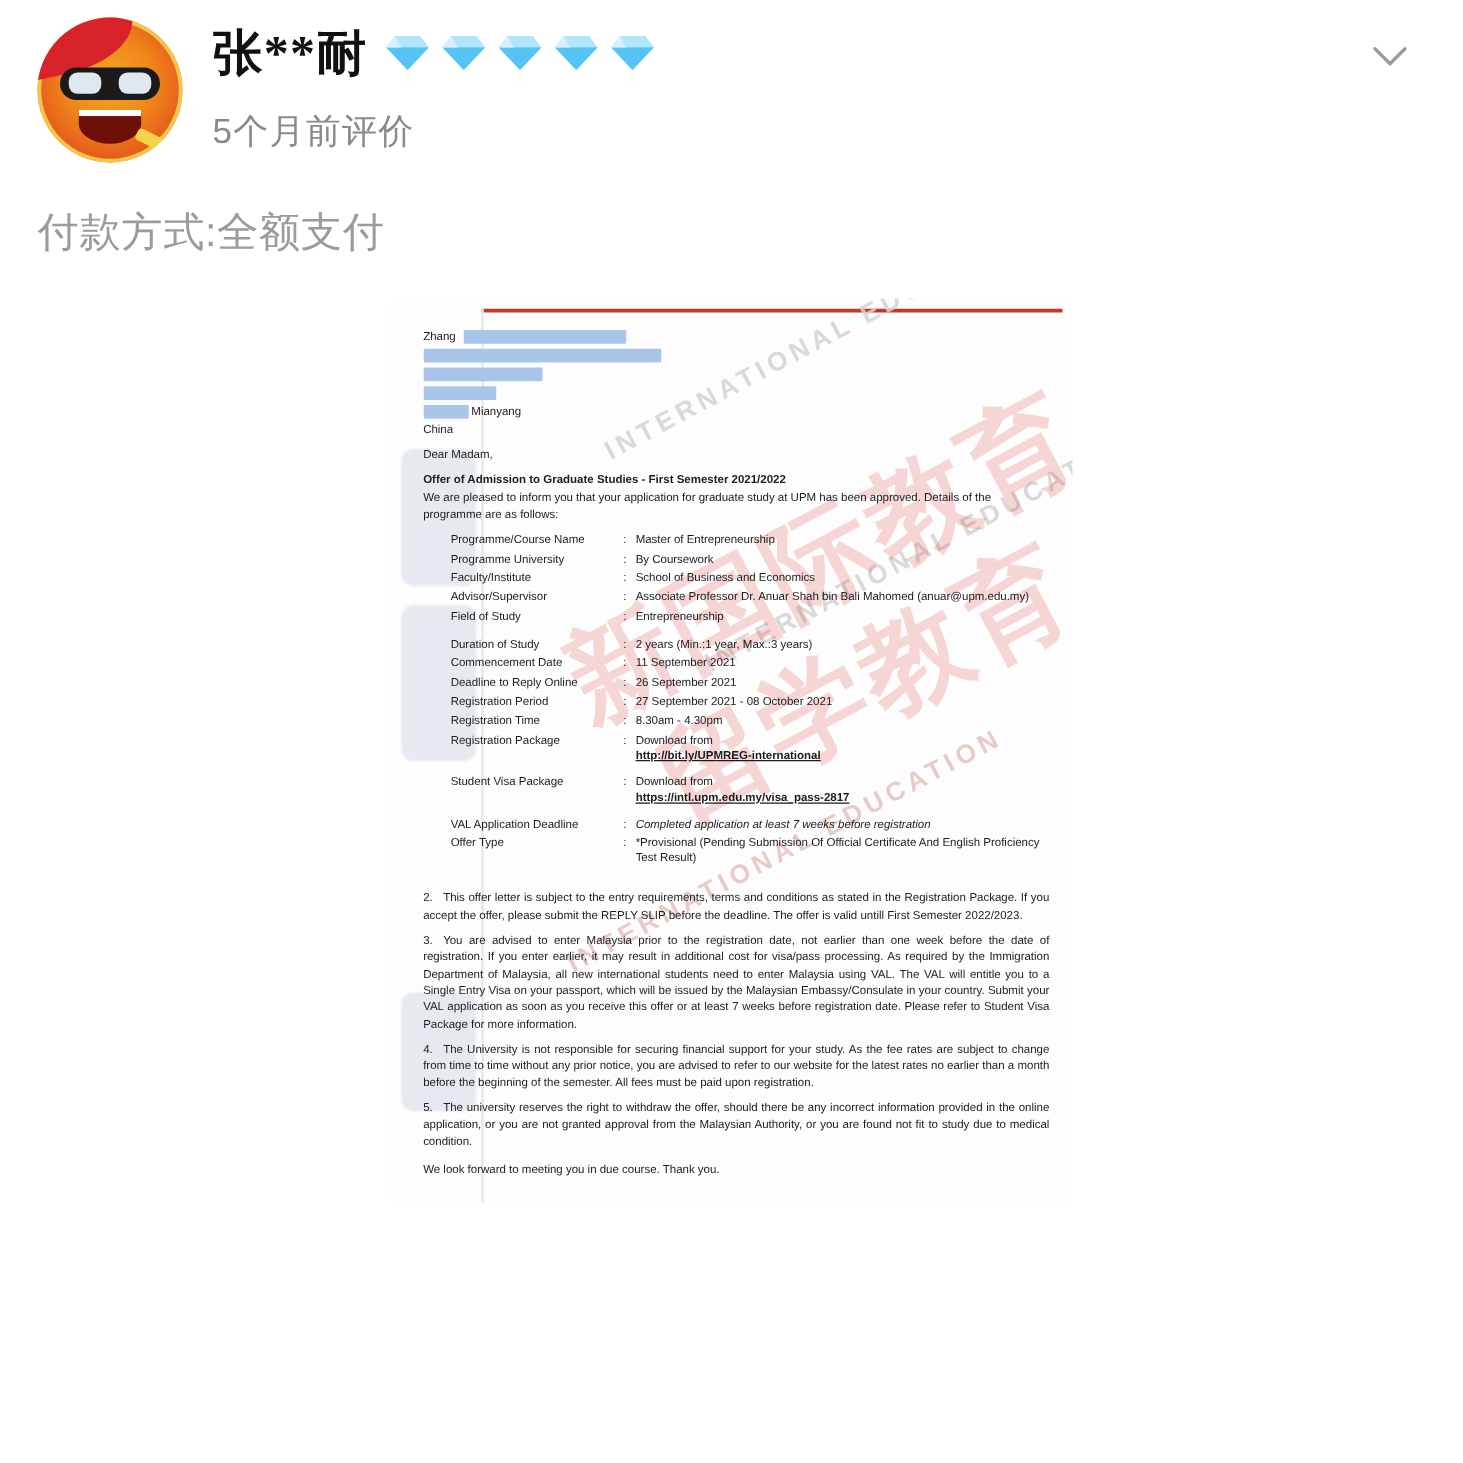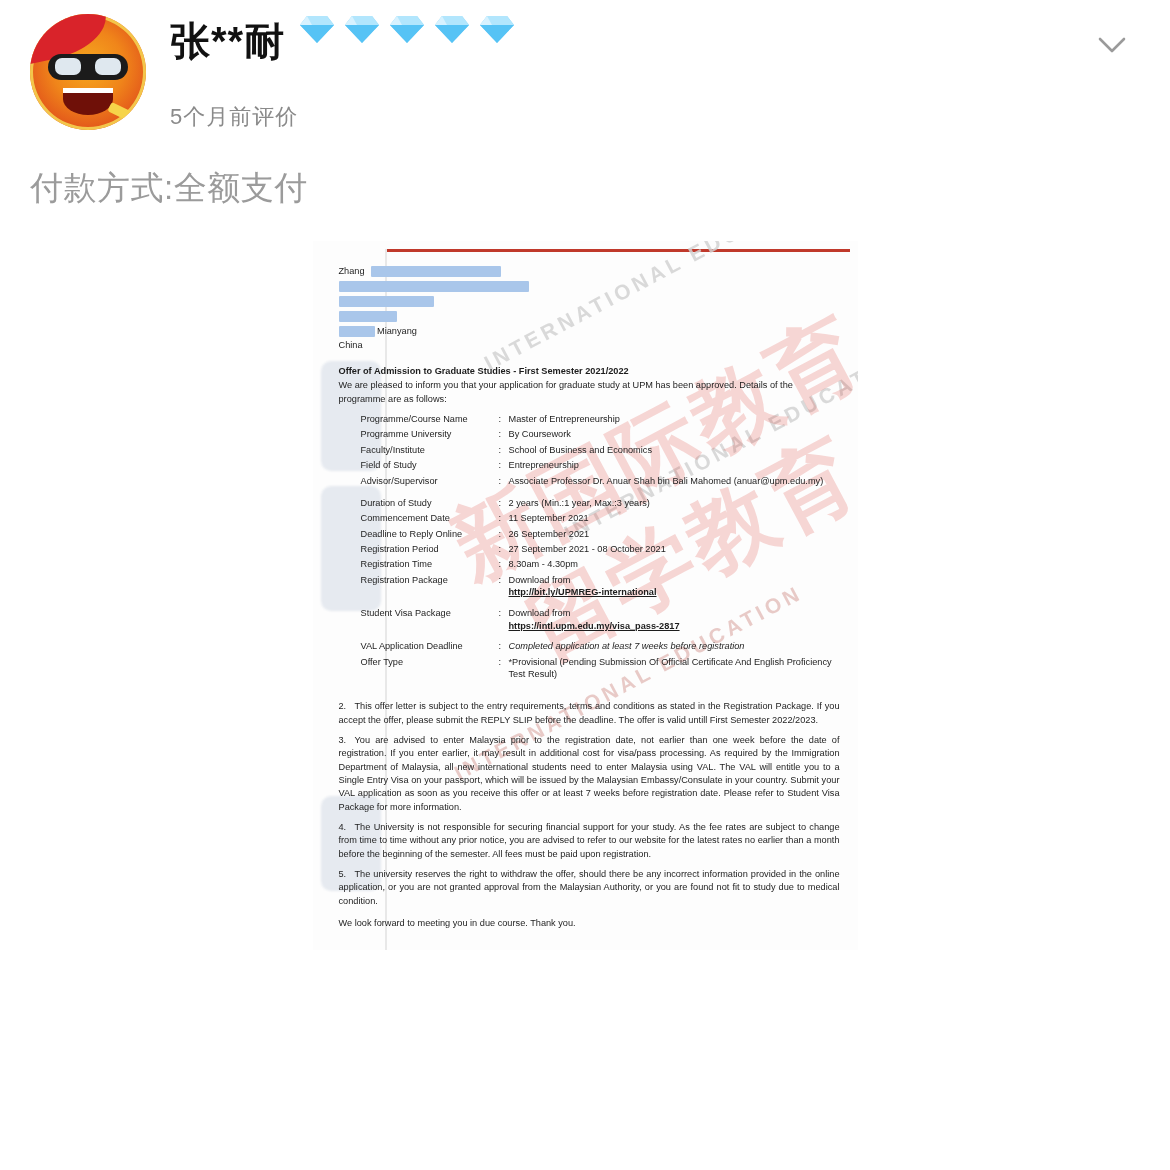--- a/index.html
+++ b/index.html
@@ -98,44 +98,45 @@
     transform: rotate(26deg);
     border-radius: 3px;
   }
   .id-block {
     margin-left: 24px;
     flex: 1 1 auto;
     min-width: 0;
   }
   .name-row {
     display: flex;
-    align-items: flex-start;
+    align-items: center;
     gap: 14px;
     height: 56px;
+    font-family: Liberation Serif, serif;
   }
   .nickname {
     font-size: 40px;
     font-weight: 700;
     color: #111111;
     letter-spacing: 1px;
     white-space: nowrap;
   }
   .gems {
     display: flex;
     align-items: center;
     gap: 9px;
   }
   .gem {
     width: 36px;
     height: 30px;
     display: block;
   }
   .date {
-    margin-top: 32px;
-    font-size: 22px;
+    margin-top: 16px;
+    font-size: 28px;
     color: #8a8a8a;
     letter-spacing: 1px;
   }
   .chevron {
     position: absolute;
     right: 6px;
     top: 22px;
     width: 44px;
     height: 44px;
   }
@@ -335,20 +336,21 @@
         <div class="spacer10"></div>
         <div class="ln">
           <span>Zhang</span><span class="redact" style="width:130px;"></span>
         </div>
         <div class="ln addr"><span class="redact" style="width:190px; margin-left:0;"></span></div>
         <div class="ln addr"><span class="redact" style="width:95px; margin-left:0;"></span></div>
         <div class="ln addr"><span class="redact" style="width:58px; margin-left:0;"></span></div>
         <div class="ln addr"><span class="redact" style="width:36px; margin-left:0;"></span> <span>Mianyang</span></div>
         <div class="ln">China</div>
         <div class="spacer6"></div>
+        <div class="ln">Dear Madam,</div>
         <div class="spacer6"></div>
         <div class="ln b">Offer of Admission to Graduate Studies - First Semester 2021/2022</div>
         <div class="ln wrapline">We are pleased to inform you that your application for graduate study at UPM has been approved. Details of the programme are as follows:</div>
 
         <table class="details">
           <tbody>
               <tr>
             <td class="lbl">Programme/Course Name</td>
             <td class="col">:</td>
             <td>Master of Entrepreneurship</td>
@@ -357,28 +359,28 @@
             <td class="lbl">Programme University</td>
             <td class="col">:</td>
             <td>By Coursework</td>
           </tr>
           <tr>
             <td class="lbl">Faculty/Institute</td>
             <td class="col">:</td>
             <td>School of Business and Economics</td>
           </tr>
           <tr>
+            <td class="lbl">Advisor/Supervisor</td>
+            <td class="col">:</td>
+            <td>Associate Professor Dr. Anuar Shah bin Bali Mahomed (anuar@upm.edu.my)</td>
+          </tr>
+          <tr>
             <td class="lbl">Field of Study</td>
             <td class="col">:</td>
             <td>Entrepreneurship</td>
-          </tr>
-          <tr>
-            <td class="lbl">Advisor/Supervisor</td>
-            <td class="col">:</td>
-            <td>Associate Professor Dr. Anuar Shah bin Bali Mahomed (anuar@upm.edu.my)</td>
           </tr>
           <tr>
             <td class="lbl" style="padding-top:8px;">Duration of Study</td>
             <td class="col" style="padding-top:8px;">:</td>
             <td style="padding-top:8px;">2 years (Min.:1 year, Max.:3 years)</td>
           </tr>
           <tr>
             <td class="lbl">Commencement Date</td>
             <td class="col">:</td>
             <td>11 September 2021</td>

